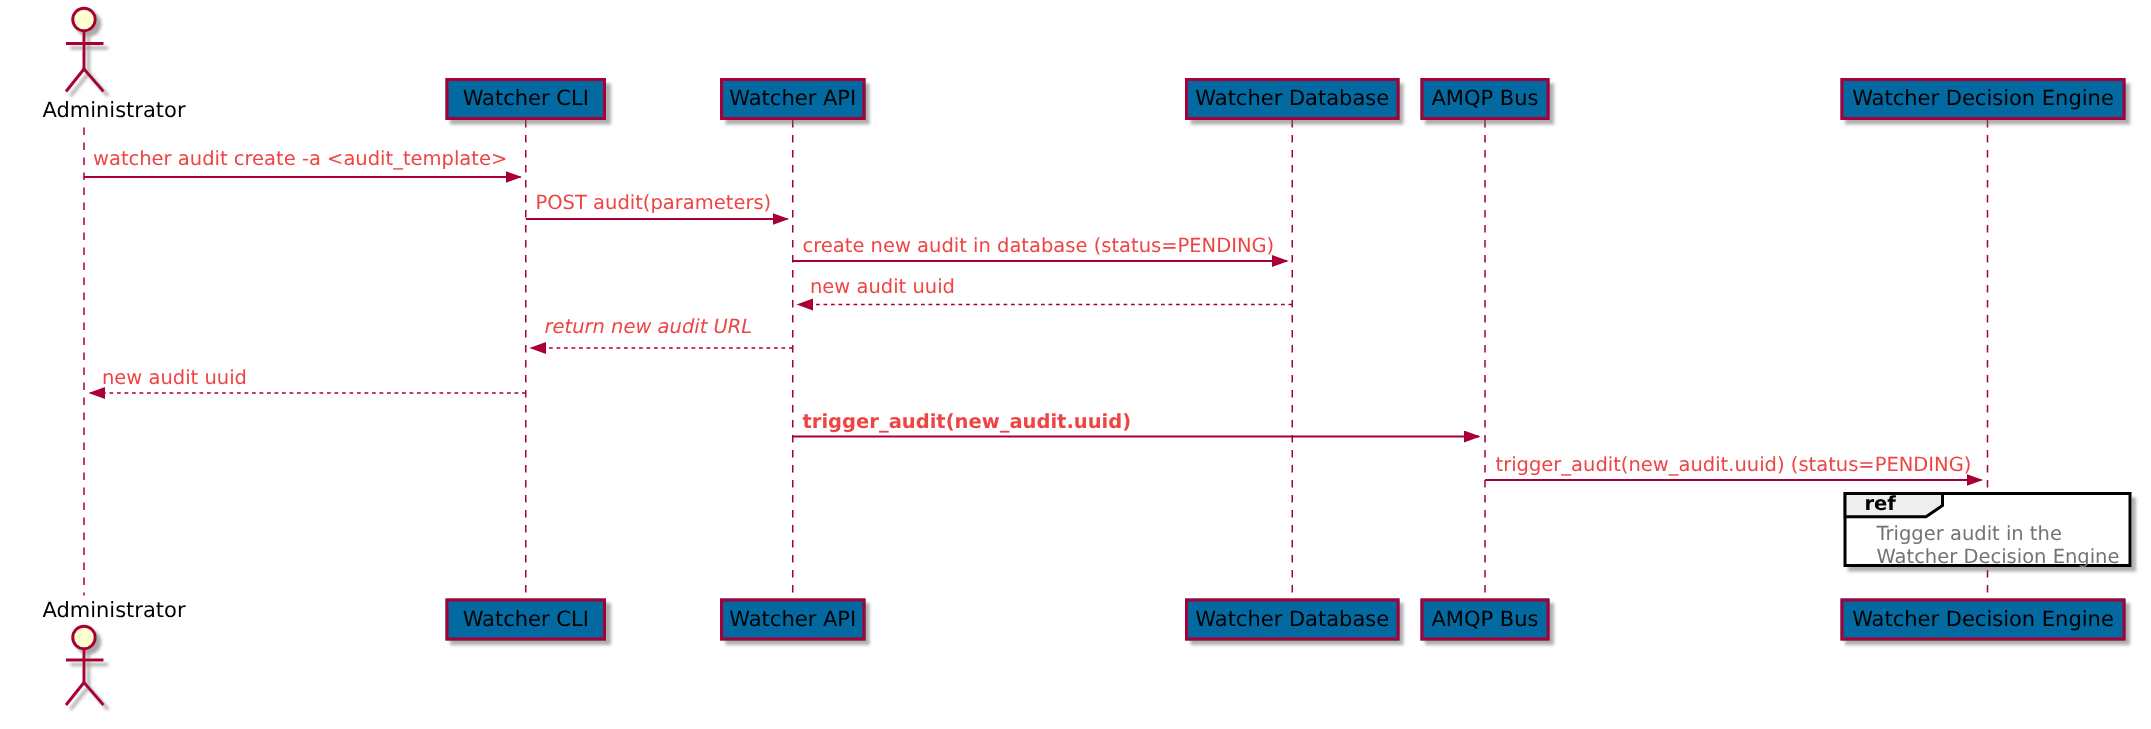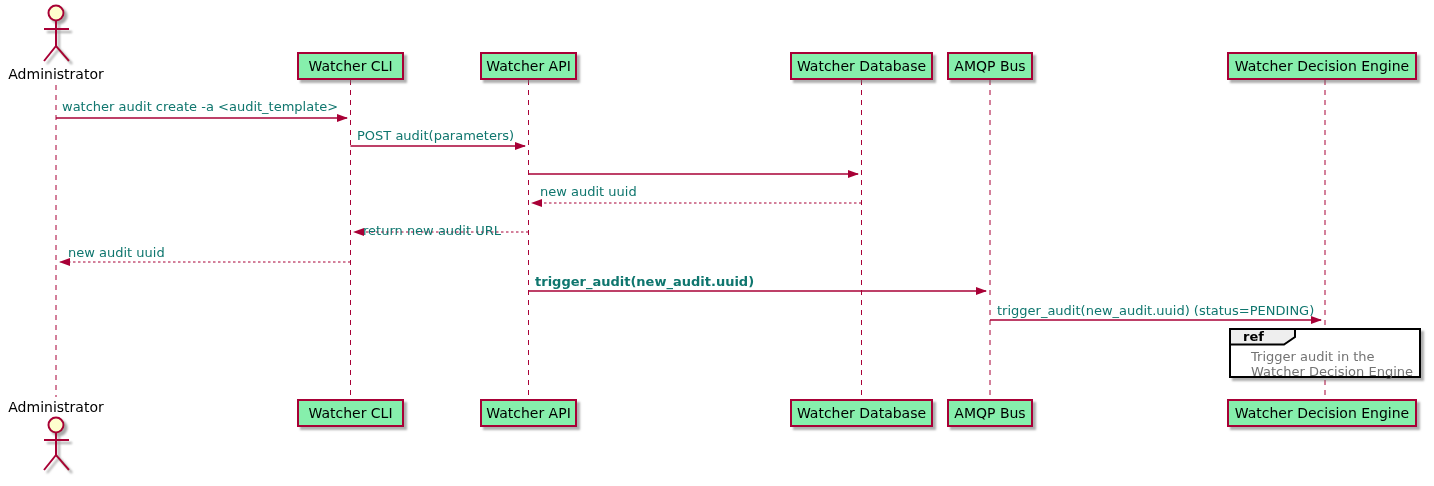--- a/index.html
+++ b/index.html
@@ -11,39 +11,40 @@
     background: #ffffff;
     overflow: hidden;
   }
   .diagram svg.canvas {
     position: absolute;
     left: 0; top: 0;
   }
   .pbox {
     position: absolute;
     height: 28px;
-    background: #86efac;
+    background: #0369a1;
     border: 2px solid #A80036;
     color: #000000;
     font-size: 14px;
     line-height: 24px;
     text-align: center;
     white-space: nowrap;
     box-shadow: 3px 3px 2px rgba(110,110,110,0.55);
   }
   .actor-label {
     position: absolute;
     color: #000000;
     font-size: 14px;
     text-align: center;
     white-space: nowrap;
+    margin-left: 20px;
   }
   .msg {
     position: absolute;
-    color: #0f766e;
+    color: #ef4444;
     font-size: 13px;
     line-height: 14px;
     white-space: nowrap;
   }
   .refbox {
     position: absolute;
     left: 1229px;
     top: 328px;
     width: 192px;
     height: 50px;
@@ -138,22 +139,23 @@
   <div class="pbox" style="left:1227px; top:52px; width:190px;">Watcher Decision Engine</div>
 
   <div class="pbox" style="left:297px;  top:399px; width:107px;">Watcher CLI</div>
   <div class="pbox" style="left:480px;  top:399px; width:97px;">Watcher API</div>
   <div class="pbox" style="left:790px;  top:399px; width:143px;">Watcher Database</div>
   <div class="pbox" style="left:947px;  top:399px; width:86px;">AMQP Bus</div>
   <div class="pbox" style="left:1227px; top:399px; width:190px;">Watcher Decision Engine</div>
 
   <div class="msg" style="left:62px;  top:100px;">watcher audit create -a &lt;audit_template&gt;</div>
   <div class="msg" style="left:357px; top:129px;">POST audit(parameters)</div>
+  <div class="msg" style="left:535px; top:158px;">create new audit in database (status=PENDING)</div>
   <div class="msg" style="left:540px; top:185px;">new audit uuid</div>
-  <div class="msg" style="left:363px; top:224px;">return new audit URL</div>
+  <div class="msg" style="left:363px; top:212px;font-style:italic;">return new audit URL</div>
   <div class="msg" style="left:68px;  top:246px;">new audit uuid</div>
   <div class="msg" style="left:535px; top:275px;font-weight:bold;">trigger_audit(new_audit.uuid)</div>
   <div class="msg" style="left:997px; top:304px;">trigger_audit(new_audit.uuid) (status=PENDING)</div>
 
   <div class="refbox">
     <div class="reftab">
       <svg width="70" height="18" viewBox="0 0 70 18">
         <path d="M1,1 H66 V9 L55,16.5 H1 Z" fill="#EEEEEE" stroke="#000000" stroke-width="2"></path>
       </svg>
       <span class="kw">ref</span>

